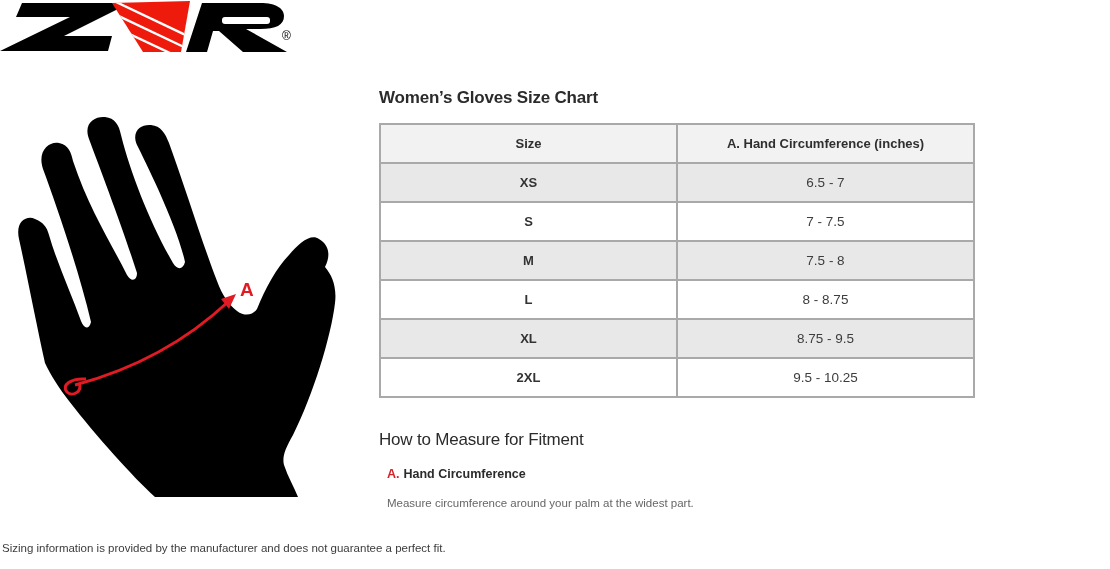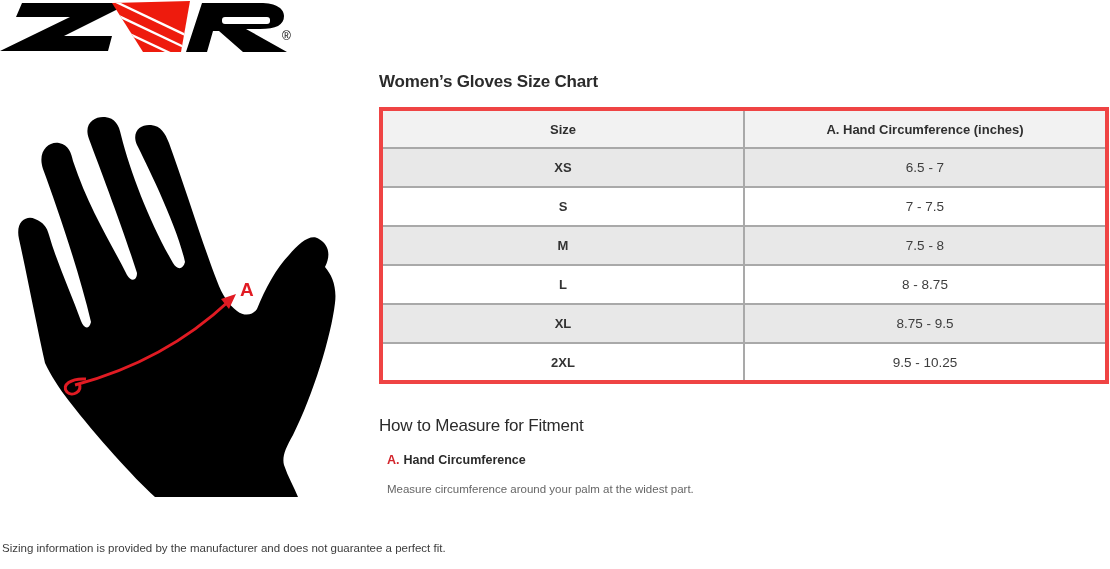--- a/index.html
+++ b/index.html
@@ -9,28 +9,28 @@
     font-family:"Liberation Sans", sans-serif; color:#2d2d2d;
   }
 
   
   .logo { position:absolute; left:0; top:0; width:300px; height:56px; }
 
   
   .hand-wrap { position:absolute; left:5px; top:115px; width:335px; height:385px; }
 
   
-  .content { position:absolute; left:379px; top:72px; width:730px; }
+  .content { position:absolute; left:379px; top:88px; width:730px; }
   .chart-title {
     font-size:17px; line-height:19px; font-weight:bold; color:#2b2b2b;
     letter-spacing:-0.2px;
   }
   table.size-table {
-    width:730px; border-collapse:collapse; margin-top:16px;
-    border:4px solid #ef4444; table-layout:fixed;
+    width:596px; border-collapse:collapse; margin-top:16px;
+    border:2px solid #ef4444; table-layout:fixed;
   }
   table.size-table th, table.size-table td {
     border:2px solid #a9a9a9; height:39px; text-align:center; vertical-align:middle;
   }
   table.size-table th {
     background:#f2f2f2; font-size:13px; font-weight:bold; color:#2f2f2f;
   }
   table.size-table td.size-cell { font-weight:bold; font-size:13px; color:#333; }
   table.size-table td.value-cell { font-size:13.5px; font-weight:normal; color:#3d3d3d; }
   table.size-table tbody tr:nth-child(odd) td { background:#e8e8e8; }

